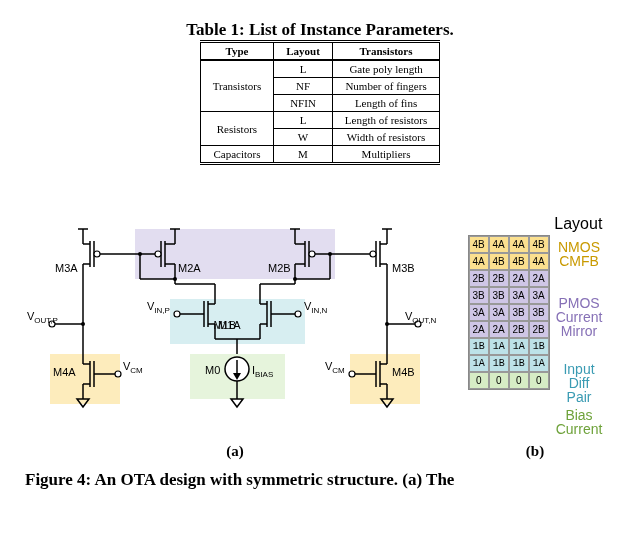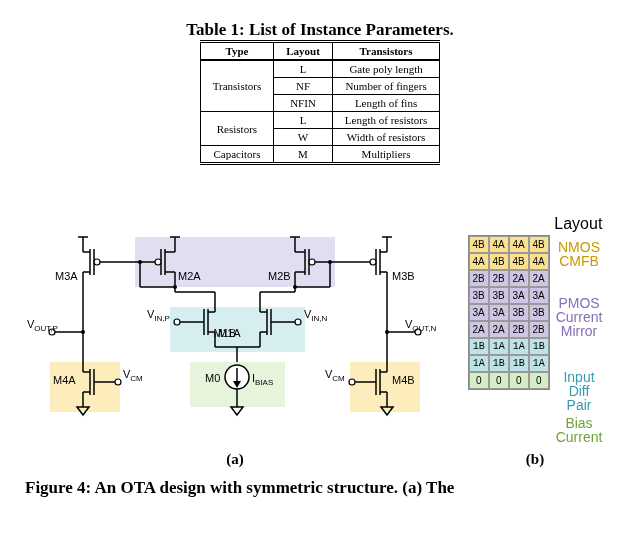--- a/index.html
+++ b/index.html
@@ -358,21 +358,21 @@
             <div class="c-diff">1B</div>
             <div class="c-diff">1A</div>
             <div class="c-bias">0</div>
             <div class="c-bias">0</div>
             <div class="c-bias">0</div>
             <div class="c-bias">0</div>
           </div>
         <div class="layout-labels">
           <div class="lbl-nmos" style="margin-top:5px">NMOS<br>CMFB</div>
           <div class="lbl-pmos" style="margin-top:28px">PMOS<br>Current<br>Mirror</div>
-          <div class="lbl-diff" style="margin-top:32px">Input<br>Diff<br>Pair</div>
+          <div class="lbl-diff" style="margin-top:24px">Input<br>Diff<br>Pair</div>
           <div class="lbl-bias" style="margin-top:4px">Bias<br>Current</div>
         </div>
       </div>
     </div>
     <div class="fig-label">(b)</div>
   </div>
 </div>
 
 <div class="fig-caption">Figure 4: An OTA design with symmetric structure. (a) The</div>
 

